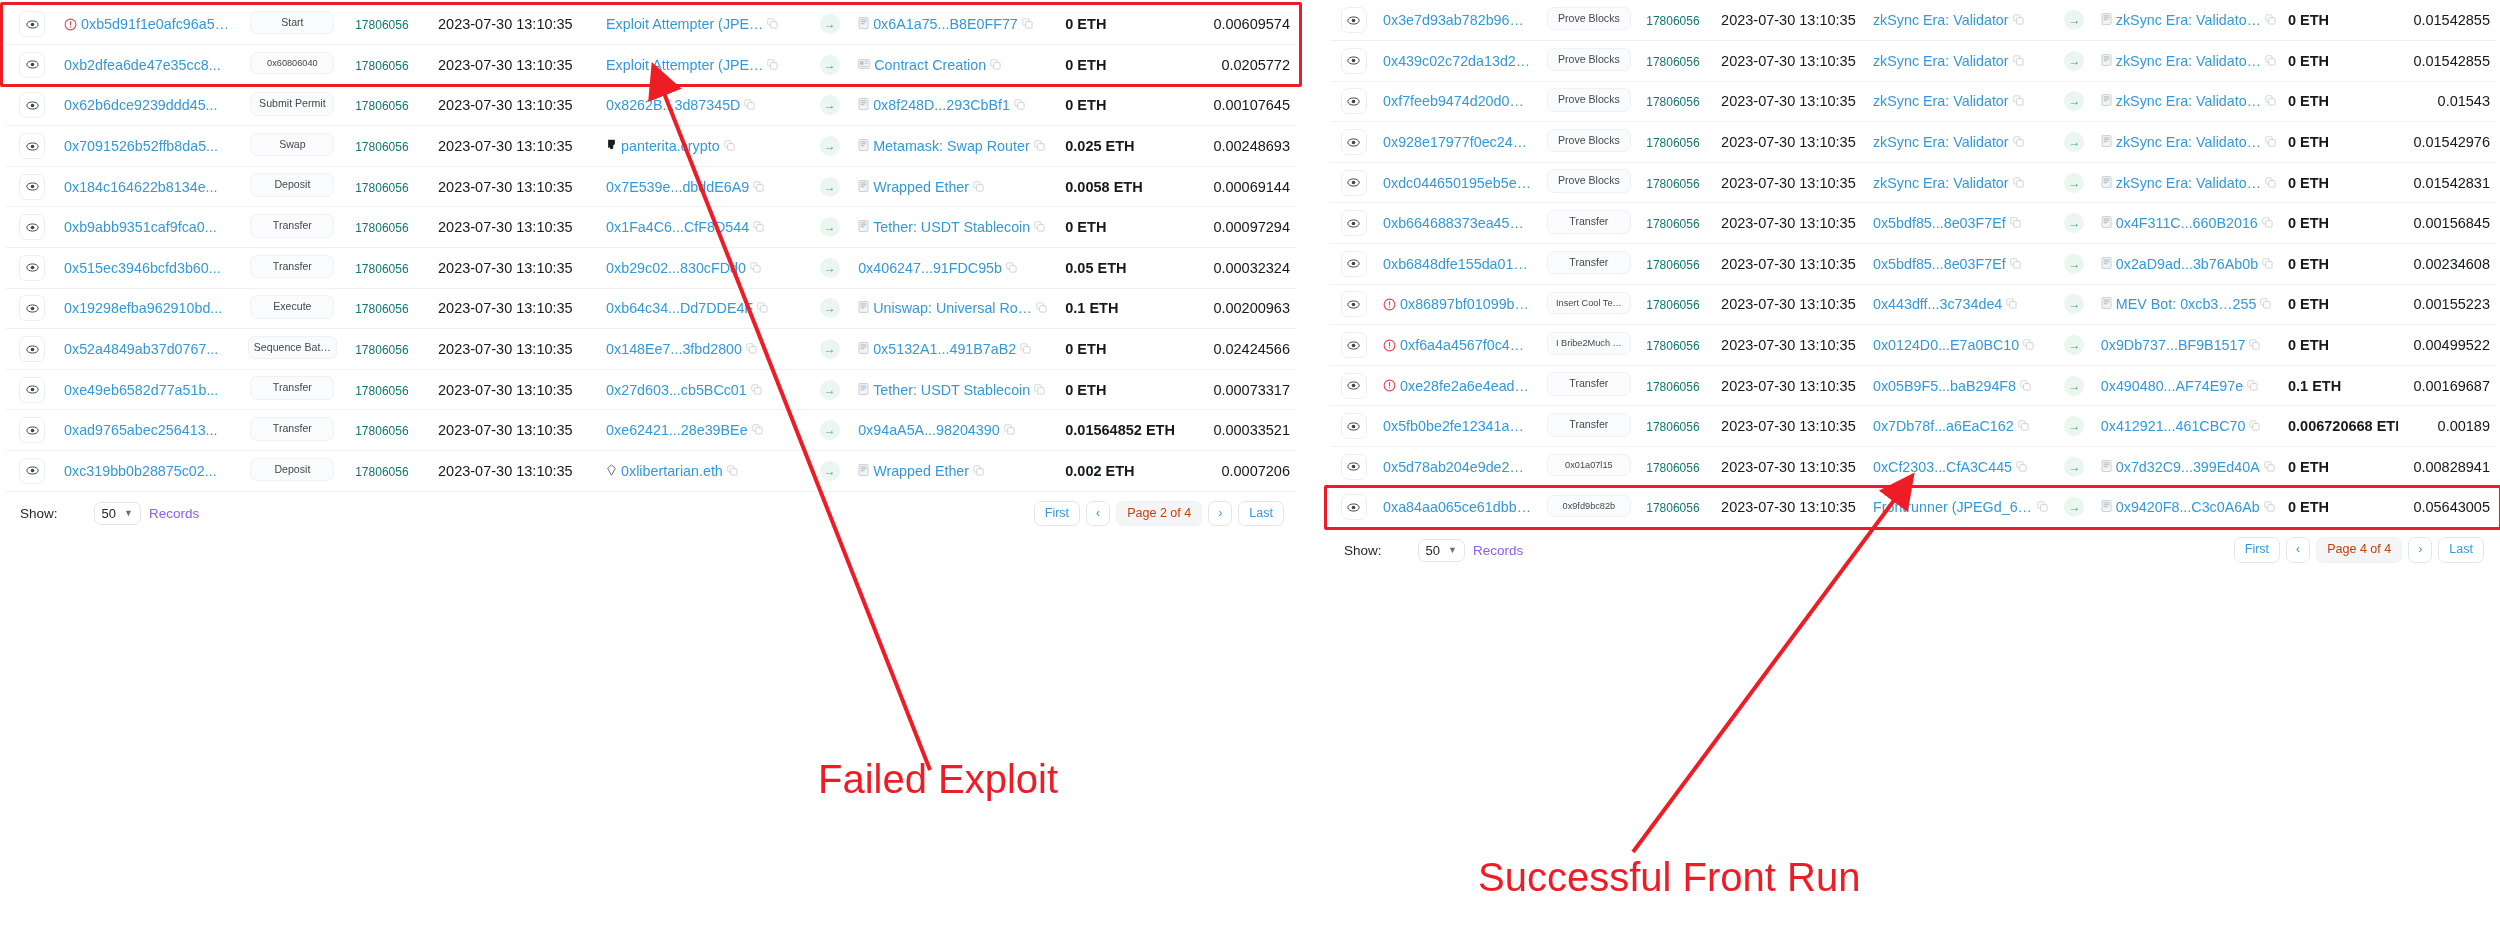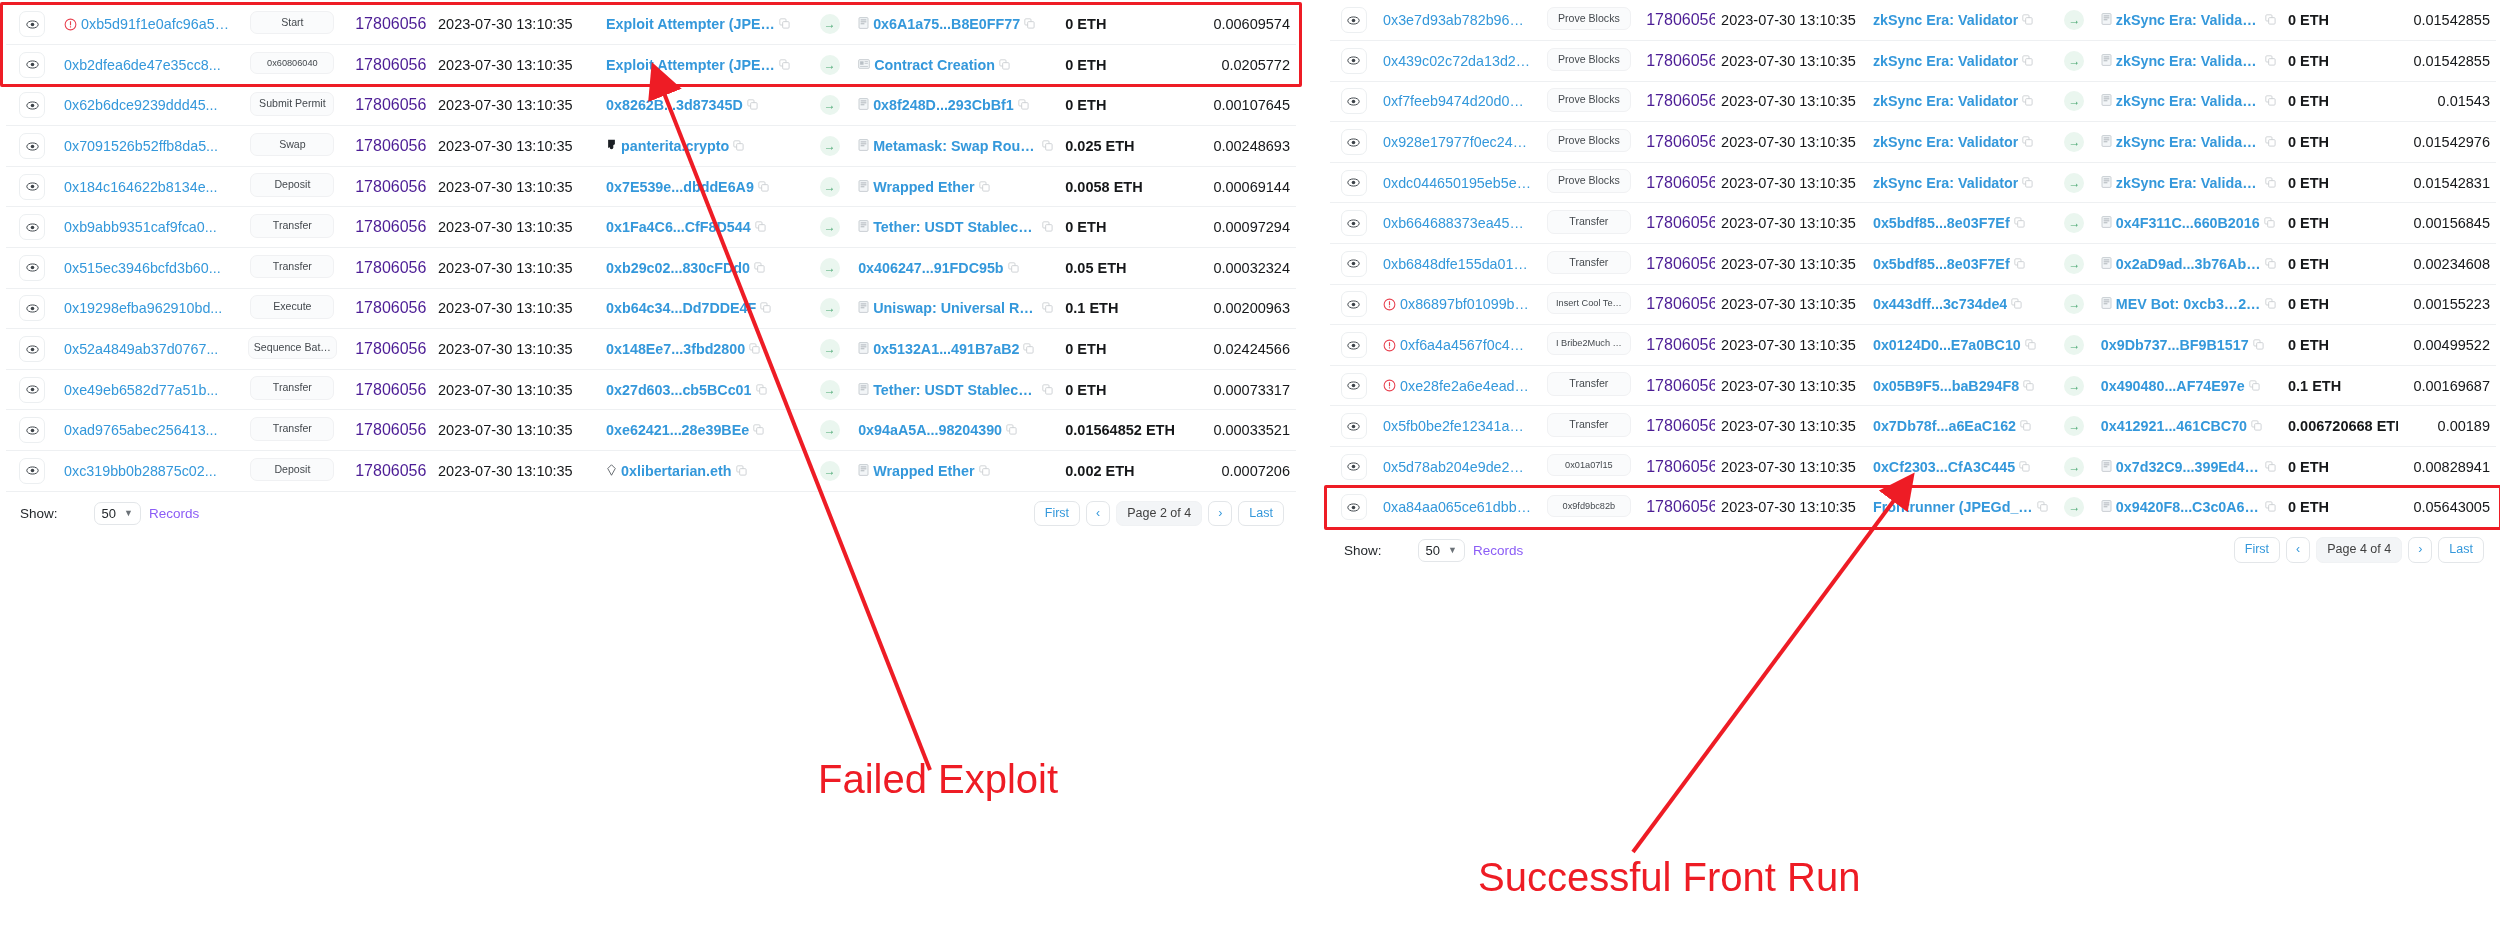--- a/index.html
+++ b/index.html
@@ -72,26 +72,26 @@
     font-size: 10.6px;
     line-height: 1.1;
     text-align: center;
     overflow: hidden;
     text-overflow: ellipsis;
     white-space: nowrap;
   }
   .pill.tiny { font-size: 9.2px; }
 
   .block-cell { width: 70px; }
-  .block-cell a { color:#4c1d95; text-decoration:none; font-size: 16px; }
+  .block-cell a { color:#0f766e; text-decoration:none; font-size: 12px; }
   .age-cell { width: 142px; font-size: 14.2px; color:#1a1d20; }
 
   .from-cell { width: 175px; }
   .to-cell   { width: 175px; }
-  .addrwrap { display:flex; align-items:center; gap:4px; overflow:hidden;font-weight:bold; }
+  .addrwrap { display:flex; align-items:center; gap:4px; overflow:hidden; }
   .copy-ic { flex:0 0 auto; opacity:.55; }
   .tok-ic  { flex:0 0 auto; }
 
   .arrow-cell { width: 38px; text-align:center; }
   .arrow-badge {
     display:inline-flex; align-items:center; justify-content:center;
     width:20px; height:20px; border-radius:50%;
     background:#eaf6ef; color:#4aa873; font-size: 12px; line-height:1;
   }
 
@@ -112,21 +112,21 @@
   }
   .caret { font-size: 9px; color:#6b7177; }
   .records-lbl { color:#8b5cf6; }
   .pager { margin-left:auto; display:flex; align-items:center; gap:6px; }
   .pbtn {
     border: 1px solid #e3e6e9; border-radius: 7px;
     padding: 4px 10px; font-size: 12.5px; color:#3498db; background:#fff;
     line-height: 1.25;
   }
   .pbtn.arrow { color:#3498db; padding: 4px 9px; }
-  .pbtn.pageinfo { color:#404040; background:#f3f5f7; border-color:#f0f2f4; }
+  .pbtn.pageinfo { color:#c2410c; background:#f3f5f7; border-color:#f0f2f4; }
 
   
   .redbox {
     position:absolute;
     border: 3px solid #ee1c25;
     pointer-events: none;
     border-radius: 2px;
   }
   .anno-label {
     position:absolute;

